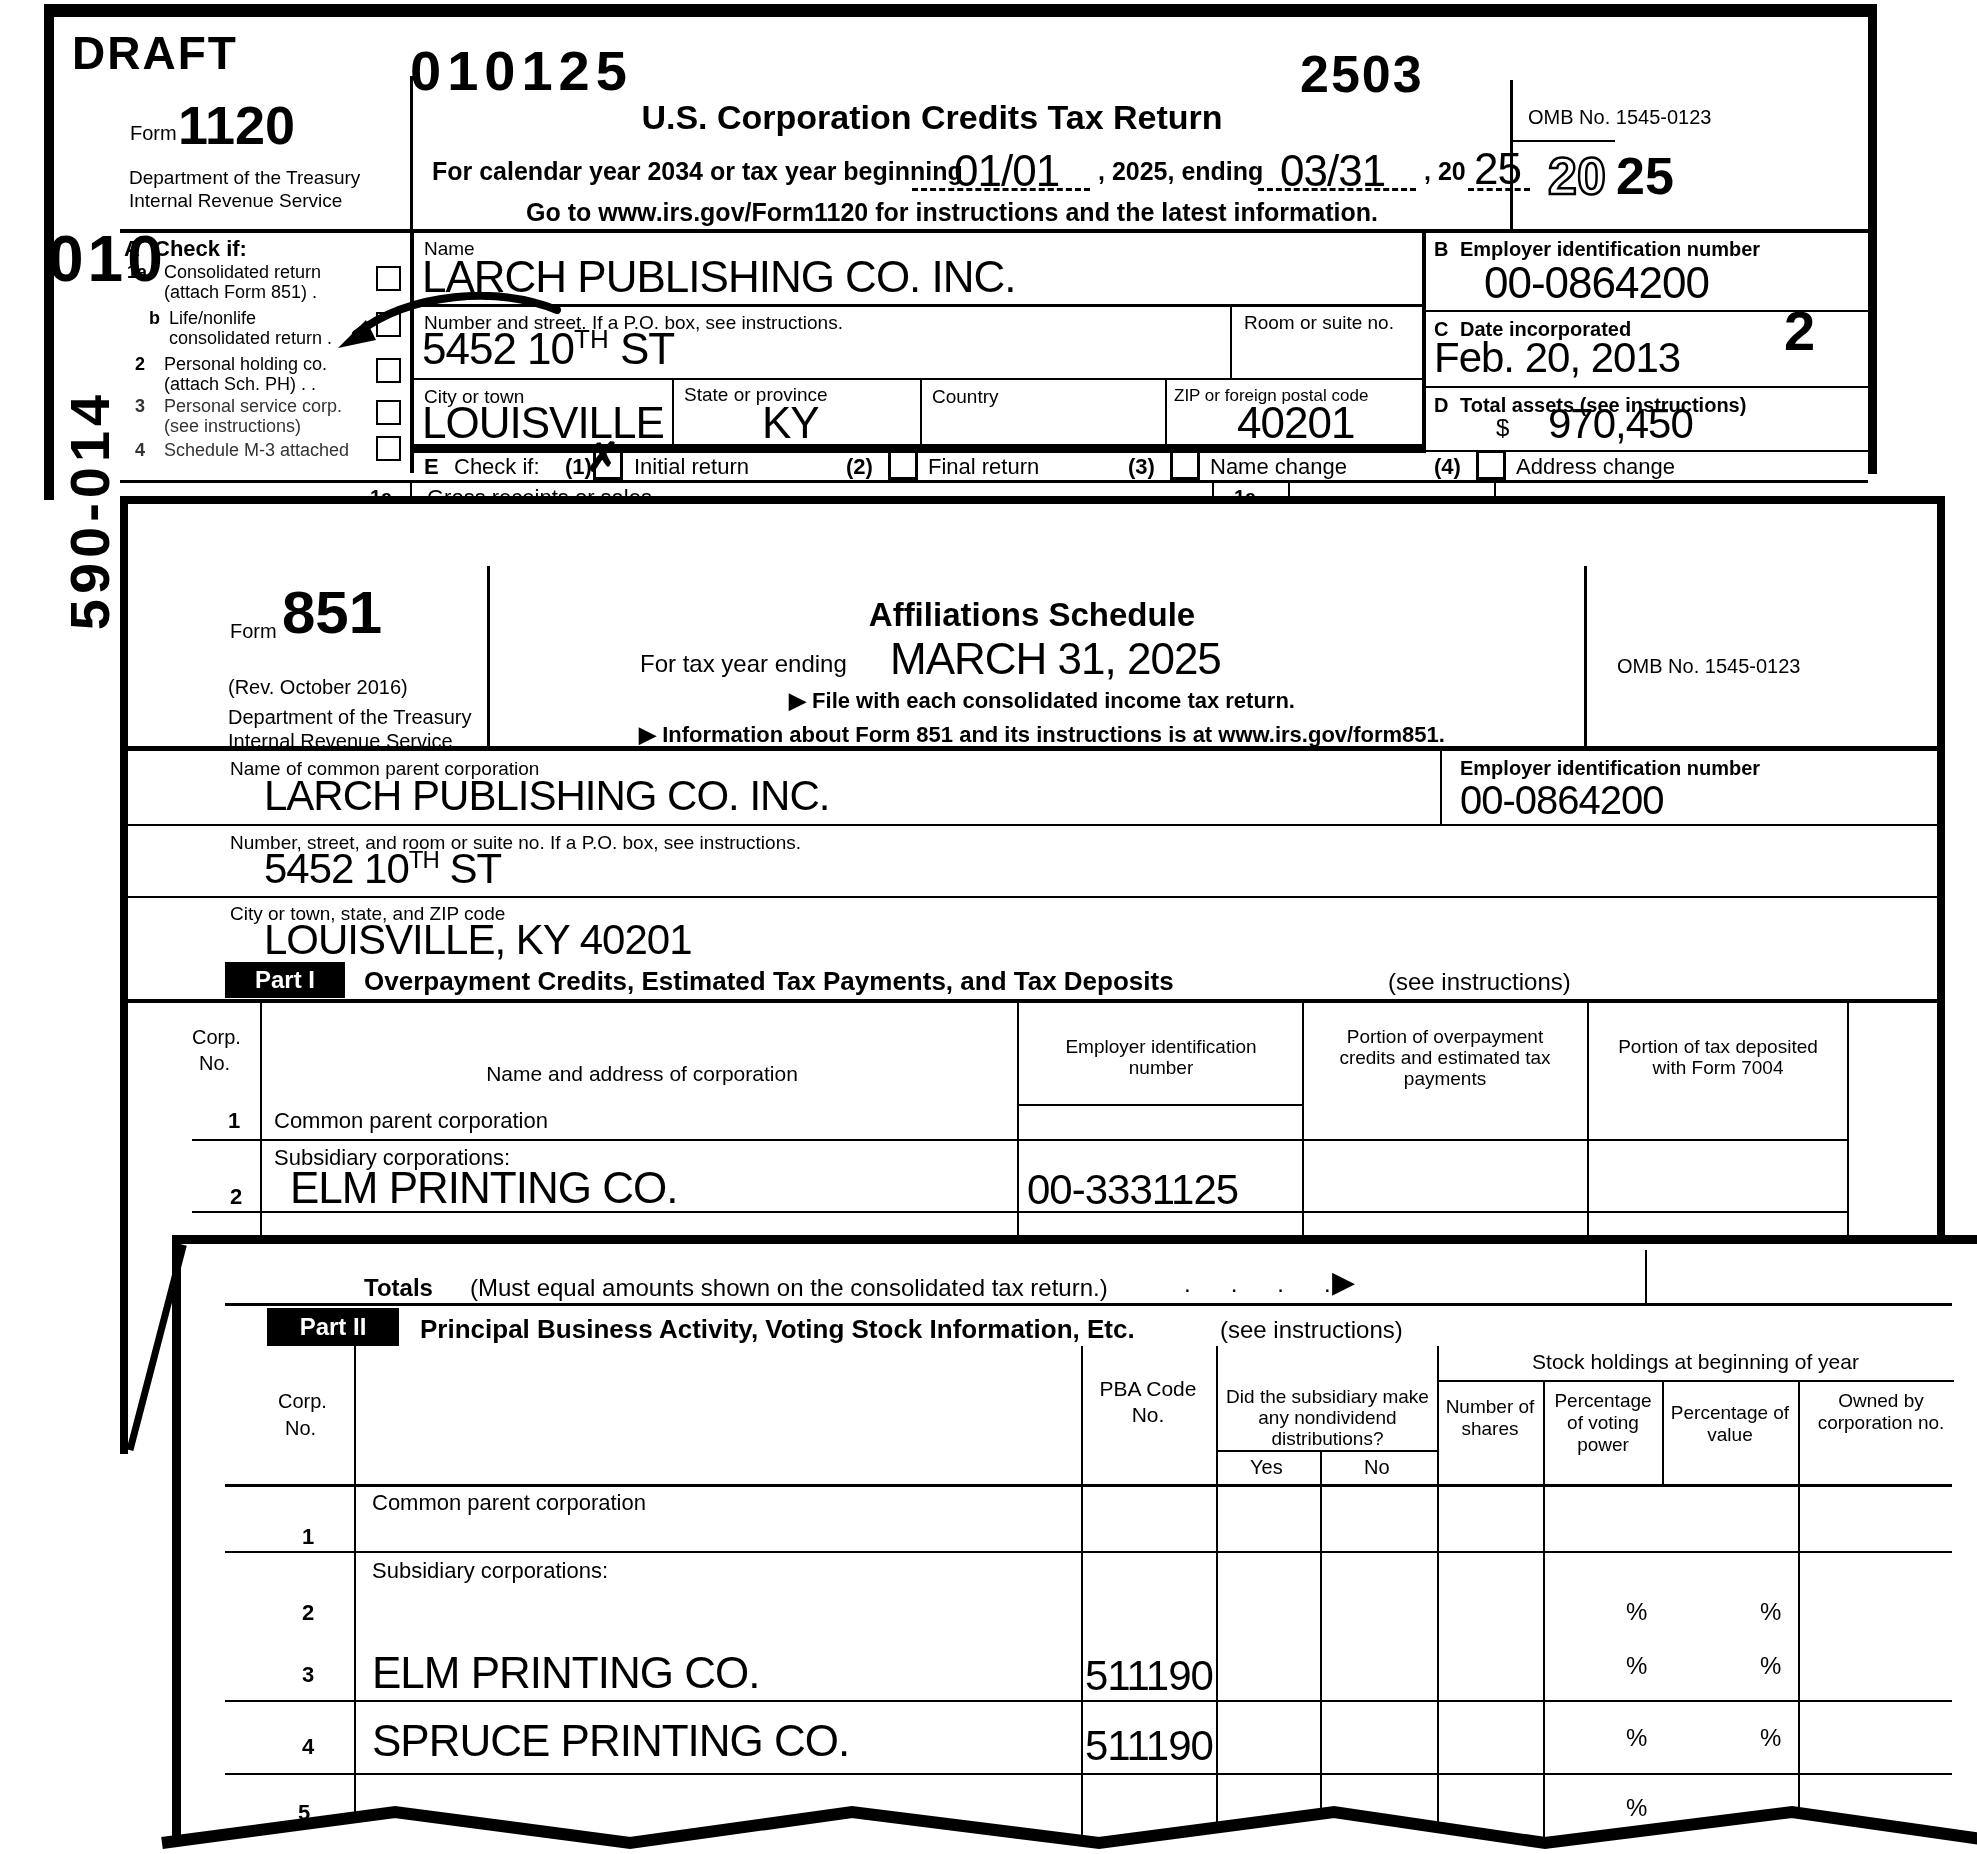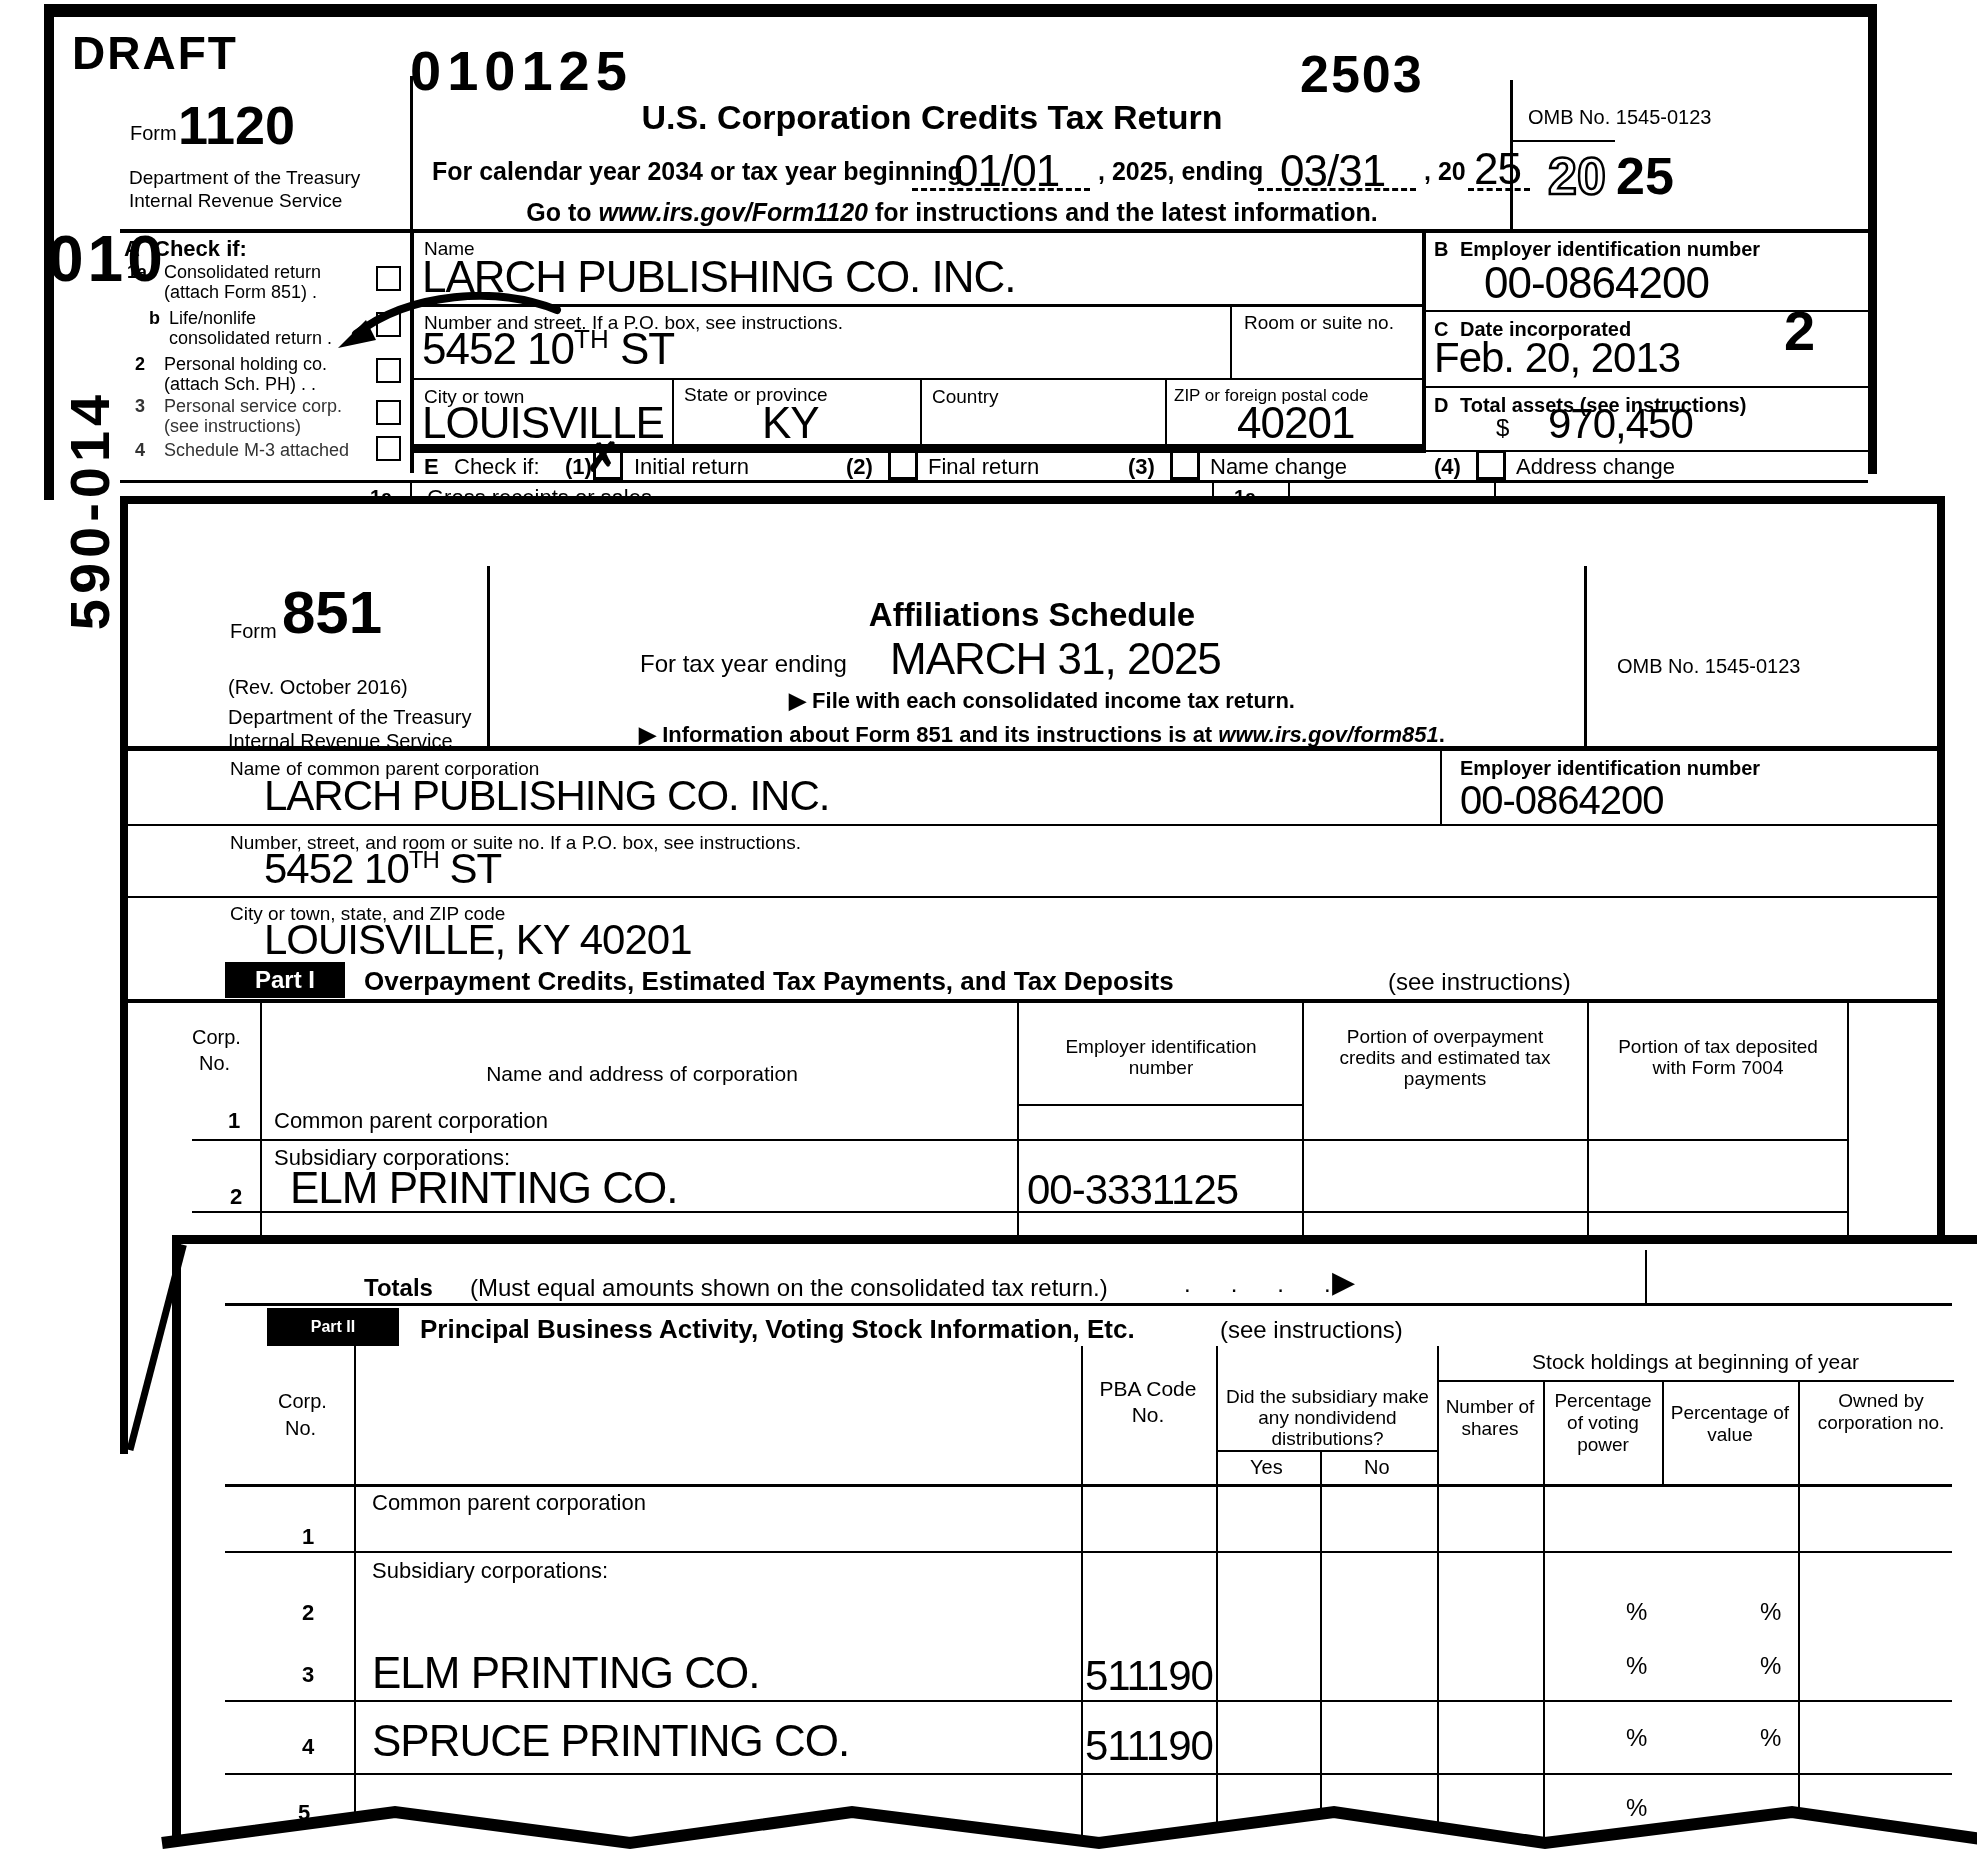--- a/index.html
+++ b/index.html
@@ -5,21 +5,21 @@
   html,body{margin:0;padding:0;background:#fff;}
   .canvas{position:relative;width:1977px;height:1854px;background:#fff;overflow:hidden;
           font-family:"Liberation Sans",sans-serif;color:#000;margin-left:32px;}
   .layer{position:absolute;inset:0;}
   .abs{position:absolute;}
   .pagebg{position:absolute;background:#fff;}
   .ln{position:absolute;background:#000;}
   .nw{white-space:nowrap;}
   .ctr{text-align:center;}
   .b{font-weight:700;}
-  .i{font-style:italic;}
+  .i{}
   .lbl{font-size:19px;white-space:nowrap;}
   .lbl17{font-size:17px;white-space:nowrap;}
   .sm{font-size:20px;white-space:nowrap;}
   .t22{font-size:22px;white-space:nowrap;}
   .t24{font-size:24px;white-space:nowrap;}
   .t25{font-size:25px;white-space:nowrap;}
   .t26{font-size:26px;white-space:nowrap;}
   .val{font-size:42px;letter-spacing:-1px;white-space:nowrap;}
   .val44{font-size:44px;letter-spacing:-1px;white-space:nowrap;}
   .val40{font-size:40px;letter-spacing:-1px;white-space:nowrap;}
@@ -259,21 +259,21 @@
     <div class="ln" style="left:1960px;top:1235px;width:17px;height:619px"></div>
     <div class="ln" style="left:148px;top:1244px;width:7px;height:212px;transform:rotate(14.6deg);transform-origin:0 0"></div>
 
     <div class="abs b t24" style="left:332px;top:1274px">Totals</div>
     <div class="abs t24" style="left:438px;top:1274px">(Must equal amounts shown on the consolidated tax return.)</div>
     <div class="abs t24" style="left:1152px;top:1270px;white-space:pre">.      .      .      .</div>
     <div class="abs nw" style="left:1300px;top:1264px;font-size:30px">▶</div>
     <div class="ln" style="left:1613px;top:1250px;width:2px;height:53px"></div>
 
     <div class="ln" style="left:193px;top:1303px;width:1727px;height:3px"></div>
-    <div class="partbox" style="left:235px;top:1308px;width:132px;height:38px;font-size:16px">Part II</div>
+    <div class="partbox" style="left:235px;top:1308px;width:132px;height:38px;font-size:24px">Part II</div>
     <div class="abs b t26" style="left:388px;top:1314px">Principal Business Activity, Voting Stock Information, Etc.</div>
     <div class="abs t24" style="left:1188px;top:1316px">(see instructions)</div>
 
     <div class="abs ctr" style="left:1405px;top:1350px;width:517px;font-size:21px">Stock holdings at beginning of year</div>
     <div class="ln" style="left:1405px;top:1380px;width:517px;height:2px"></div>
 
     <div class="ln" style="left:322px;top:1346px;width:2px;height:497px"></div>
     <div class="ln" style="left:1049px;top:1346px;width:2px;height:497px"></div>
     <div class="ln" style="left:1184px;top:1346px;width:2px;height:497px"></div>
     <div class="ln" style="left:1288px;top:1452px;width:2px;height:391px"></div>

